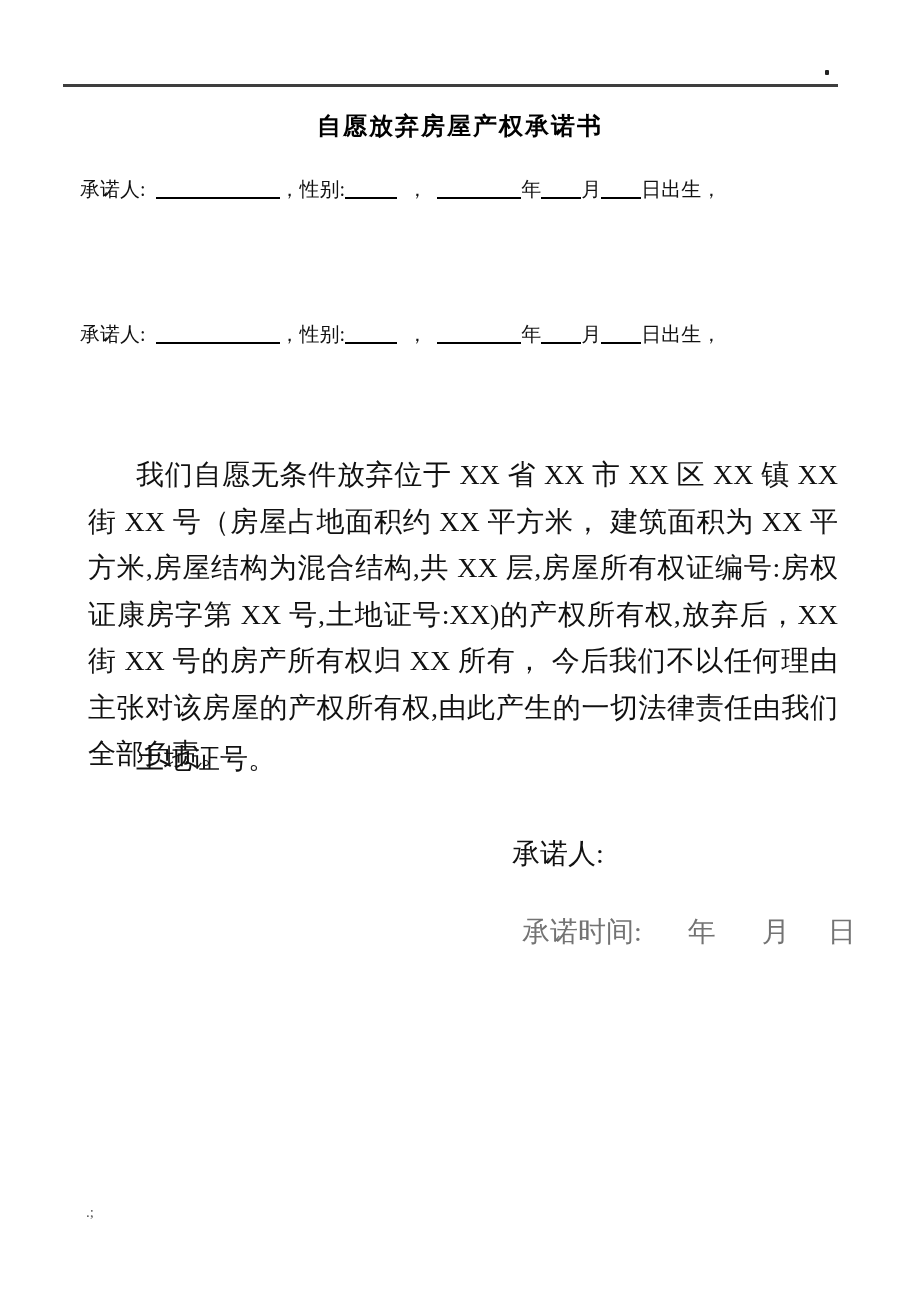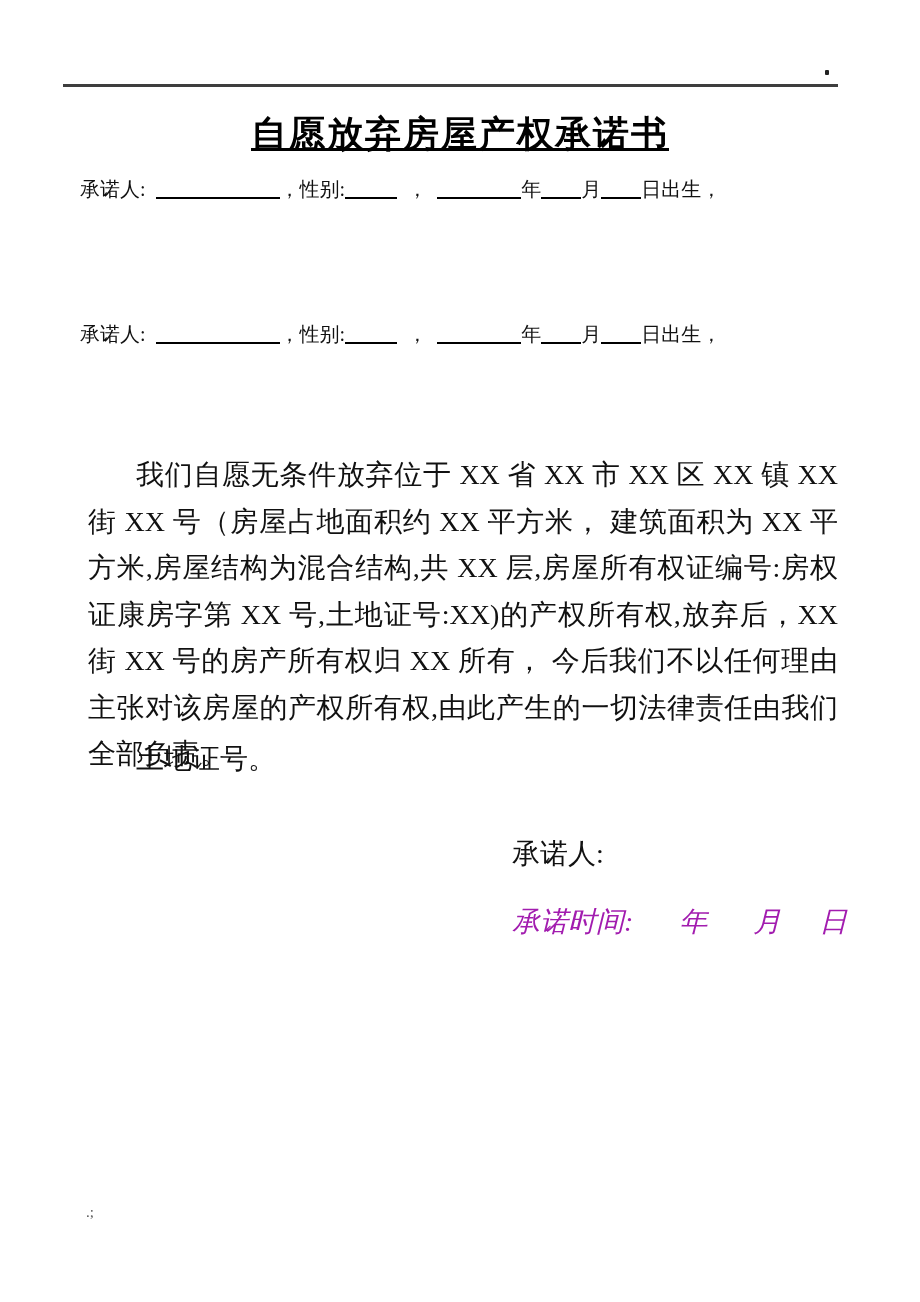--- a/index.html
+++ b/index.html
@@ -16,23 +16,22 @@
     width:775px;height:3px;background:#3e3e3e;
   }
   .corner-dot{
     position:absolute;left:825px;top:70px;
     width:4px;height:5px;background:#222222;border-radius:1px;
   }
   .title{
     position:absolute;top:110px;left:0;width:920px;
     margin:0;text-align:center;
     font-family:"Liberation Sans", sans-serif;
-    font-weight:bold;font-size:36px;color:#000000;
+    font-weight:bold;font-size:24px;color:#000000;
     letter-spacing:2px;
-    text-decoration:underline;
   }
   .line{
     position:absolute;left:80px;margin:0;
     font-size:20px;white-space:nowrap;color:#111111;
   }
   .l1{top:176px}
   .l2{top:270px}
   .l3{top:321px}
   .l4{top:410px}
   .blank{
@@ -58,21 +57,21 @@
   .closing{
     position:absolute;left:88px;top:740px;
     margin:0;font-size:28px;text-indent:48px;color:#111111;
   }
   .sig-name{
     position:absolute;left:512px;top:835px;
     margin:0;font-size:28px;color:#111111;
   }
   .sig-date{
     position:absolute;left:512px;top:903px;
-    margin:0;font-size:28px;color:#a21caf;white-space:nowrap;font-style:italic;
+    margin:10px;font-size:28px;color:#737373;white-space:nowrap;
   }
   .gap-y{margin-left:46px;}
   .gap-m{margin-left:46px;}
   .gap-d{margin-left:38px;}
   .footer-mark{
     position:absolute;left:86px;top:1204px;
     font-size:15px;color:#555555;
     font-family:"Liberation Serif", serif;
   }
 </style>

